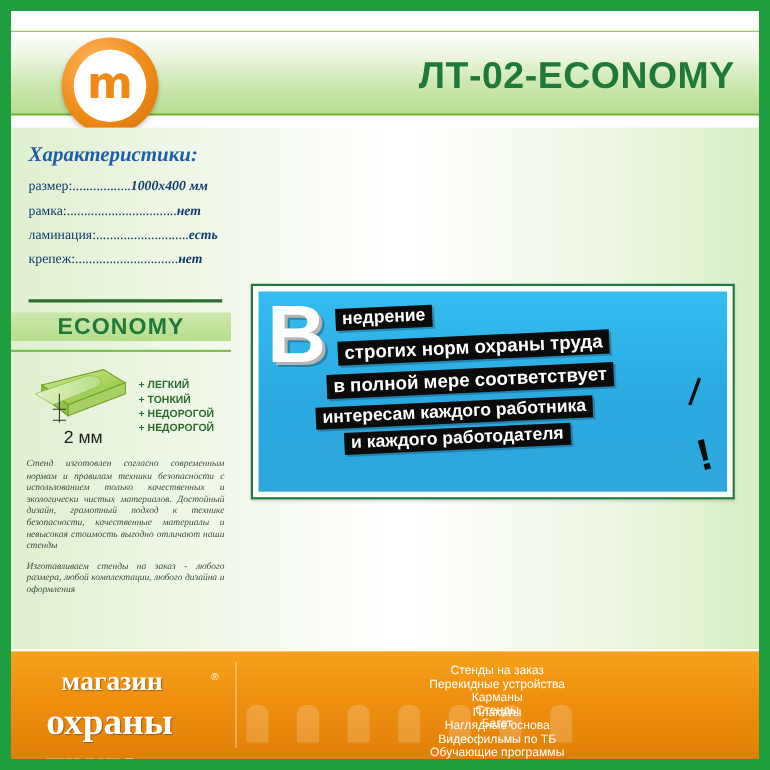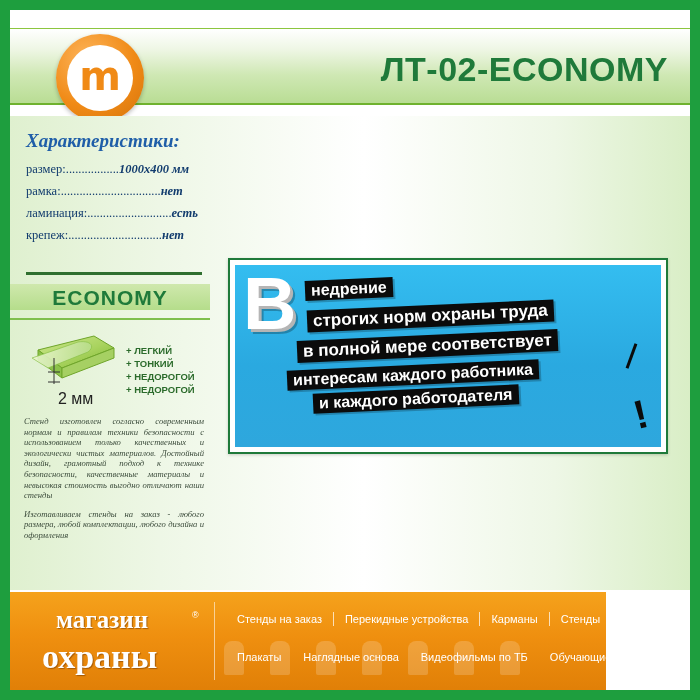--- a/index.html
+++ b/index.html
@@ -155,21 +155,21 @@
     font-size:40px;font-weight:bold;color:#0b0b0b;
     transform:rotate(-14deg);
     font-family:"Liberation Sans", sans-serif;
   }
   .tick{
     position:absolute;right:28px;top:78px;width:3px;height:26px;background:#0b0b0b;
     transform:rotate(20deg);
   }
   
   .footer{
-    position:absolute;left:0;top:580px;width:596px;height:100px;
+    position:absolute;left:0;top:580px;width:680px;height:100px;
     background:linear-gradient(to bottom,#f5a21c 0%,#ef8f0f 45%,#e07f07 100%);
     border-top:2px solid #ffffff;
   }
   .footer-left{
     position:absolute;left:10px;top:8px;width:188px;height:82px;
   }
   .shop-name{
     position:absolute;left:36px;top:6px;
     font-family:"Liberation Serif", serif;
     font-size:25px;font-weight:bold;color:#ffffff;
@@ -185,21 +185,21 @@
     position:absolute;left:172px;top:10px;font-size:9px;color:#ffffff;
   }
   .footer-divider{
     position:absolute;left:204px;top:10px;width:1px;height:78px;
     background:rgba(255,255,255,0.55);
   }
   .footer-links{
     position:absolute;left:216px;top:12px;width:452px;
     color:#ffffff;font-size:11px;
   }
-  .link-row{display:flex;align-items:center;height:30px;}
+  .link-row{display:flex;align-items:center;height:30px;flex-direction:column;}
   .link-row + .link-row{margin-top:8px;}
   .flink{padding:0 11px;white-space:nowrap;}
   .sep{width:1px;height:14px;background:rgba(255,255,255,0.7);}
   .footer-ghost{
     position:absolute;left:214px;top:44px;width:440px;height:44px;
     opacity:0.18;
     display:flex;gap:26px;align-items:center;
     pointer-events:none;
   }
   .gfig{width:20px;height:34px;border-radius:8px 8px 2px 2px;background:#ffffff;}

